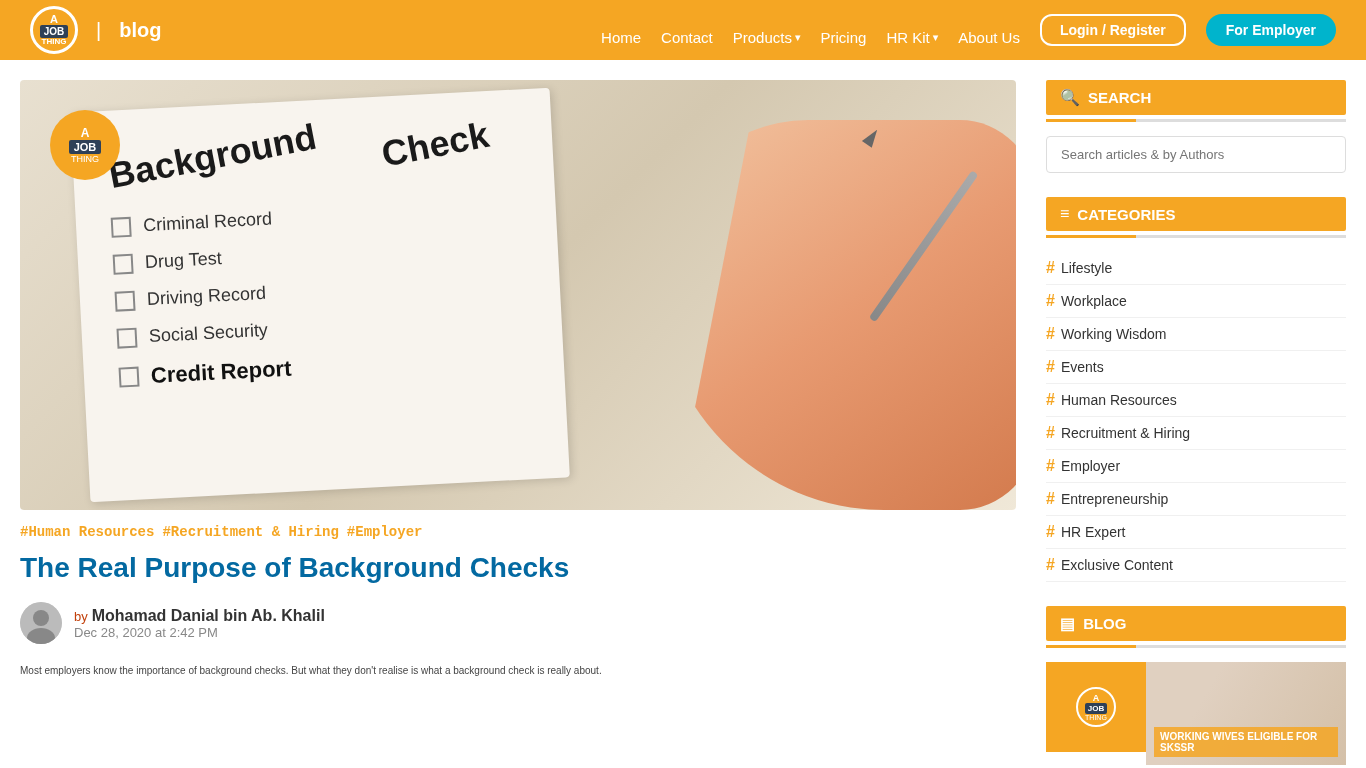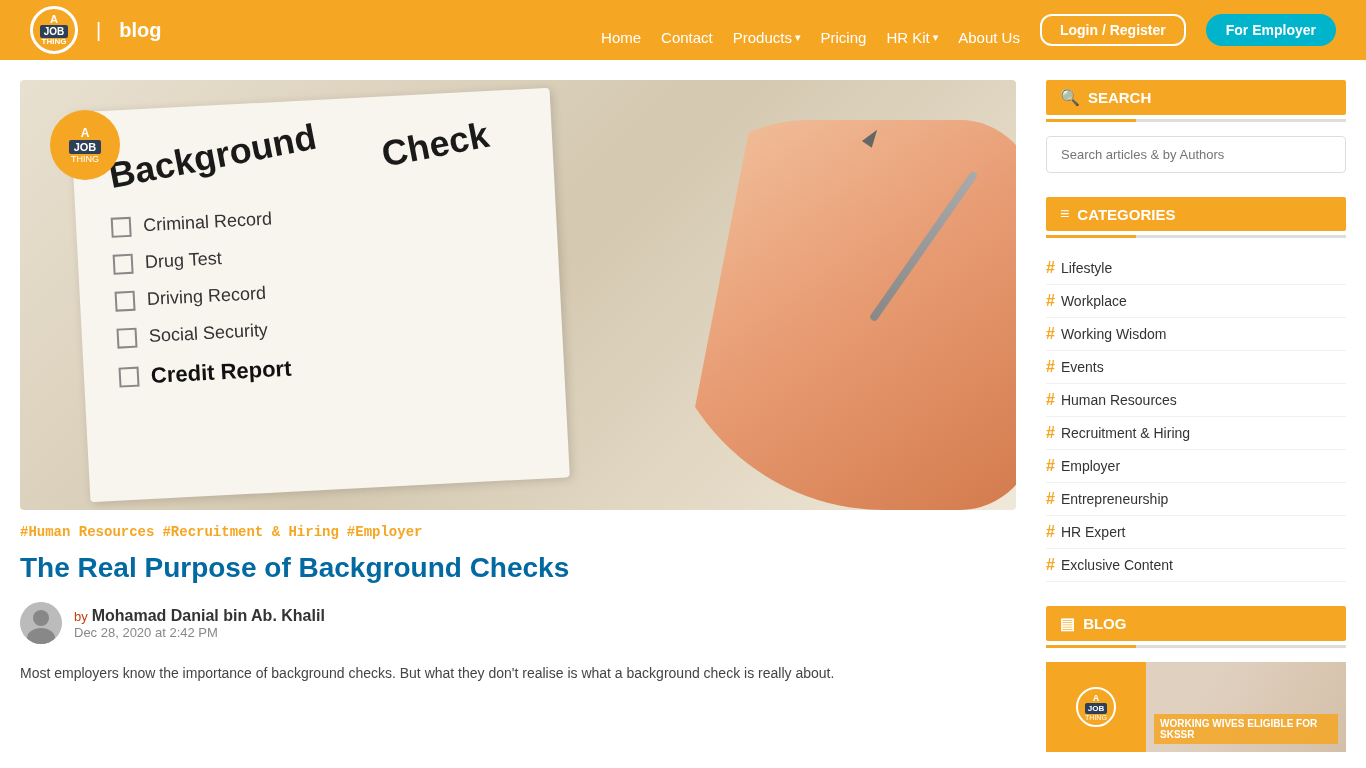--- a/index.html
+++ b/index.html
@@ -164,21 +164,21 @@
       display: flex; align-items: center; justify-content: center;
       font-size: 18px; color: #fff;
       overflow: hidden;
     }
     .author-avatar svg { width: 42px; height: 42px; }
     .author-info .by { color: #c2410c; font-size: 13px; }
     .author-info .name { font-weight: 700; font-size: 16px; color: #333; }
     .author-info .date { color: #888; font-size: 13px; }
     .article-excerpt {
       margin-top: 18px;
-      font-size: 14px;
+      font-size: 10px;
       line-height: 1.7;
       color: #444;
     }
 
     
     .sidebar {
       width: 300px;
       flex-shrink: 0;
     }
 
@@ -243,21 +243,21 @@
     .blog-preview-logo {
       width: 40px; height: 40px;
       background: #F5A623;
       border-radius: 50%;
       border: 2px solid #fff;
       display: flex; flex-direction: column; align-items: center; justify-content: center;
     }
     .blog-preview-text {
       background: #ccc;
       flex: 1;
-      height: 90px;
+      height: 103px;
       display: flex; align-items: flex-end;
       padding: 8px;
       font-size: 11px; font-weight: 700; color: #fff;
       background: linear-gradient(120deg, #e0d0c0 30%, #d4c0a8 100%);
       color: #333;
     }
     .blog-preview-overlay {
       background: rgba(245,166,35,0.85);
       padding: 4px 6px;
       font-size: 10px; font-weight: 700; color: #fff;

